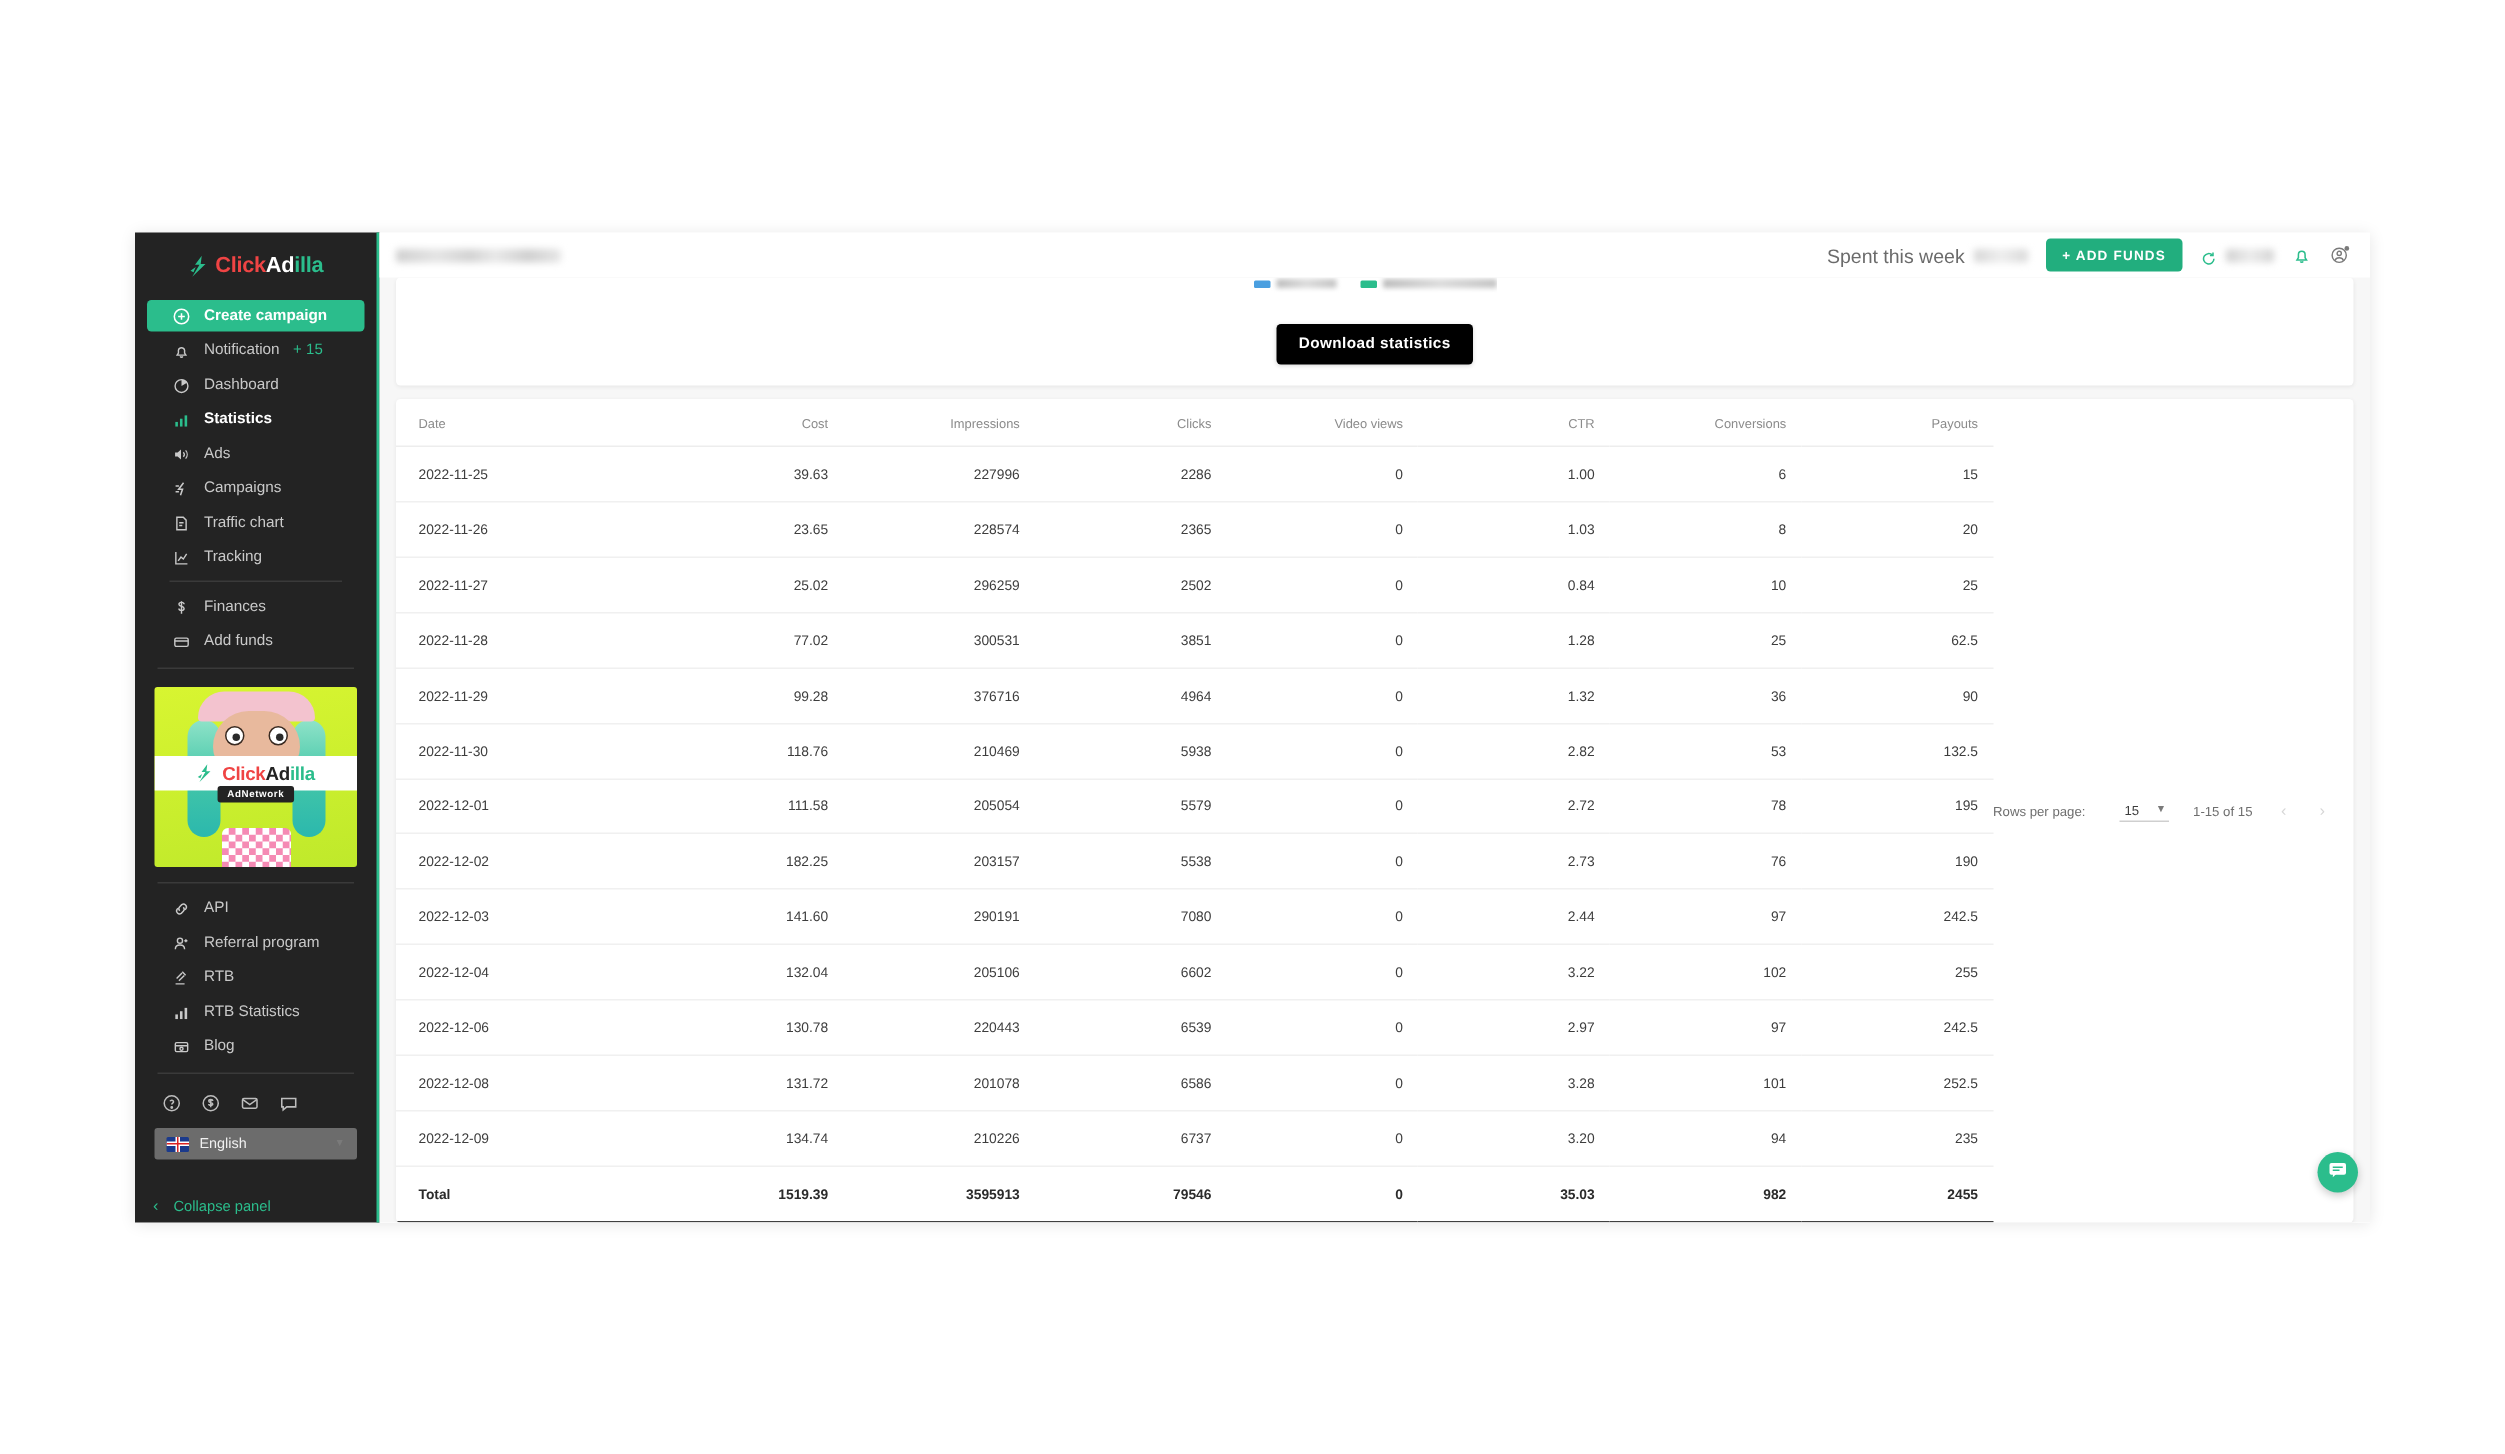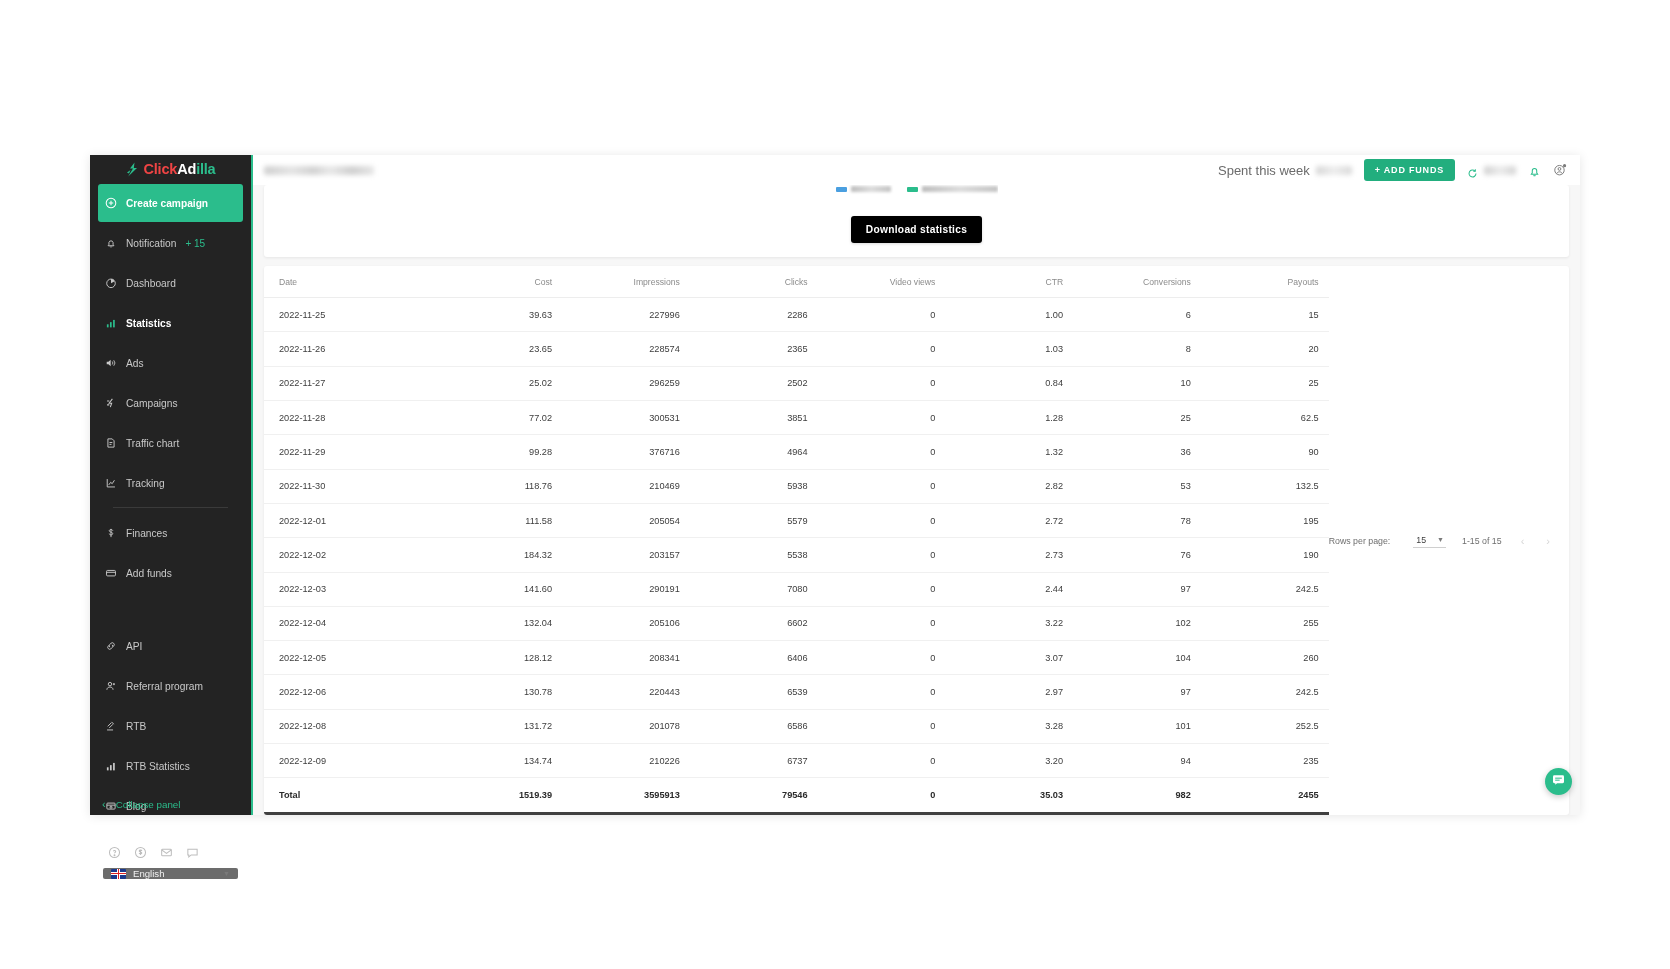--- a/index.html
+++ b/index.html
@@ -38,22 +38,22 @@
     font-size: 14.5px; font-weight: bold; letter-spacing: -0.2px;
     white-space: nowrap;
   }
   .logo-text .c1 { color: #ef4444; }
   .logo-text .c2 { color: #ffffff; }
   .logo-text .c3 { color: #2bbd8c; }
 
   .nav { padding: 7px 8px 0 8px; }
   .nav-item {
     display: flex; align-items: center; gap: 9px;
-    height: 38px;
-    padding: 0 7px;
+    height: 21px;
+    padding: 0 17px;
     border-radius: 3px;
     color: #c9c9c9;
     font-size: 10.2px;
     margin-bottom: 2px;
     cursor: pointer;
     white-space: nowrap;
   }
   .nav-item.active {
     background: #2bbd8c;
     color: #ffffff;
@@ -281,21 +281,21 @@
   tbody td {
     font-size:9.2px; color:#3d3d3d;
     text-align:right;
     padding: 9.5px 10px;
     border-bottom:1px solid #f0f0f0;
     white-space:nowrap;
   }
   tbody td:first-child { text-align:left; padding-left:15px; }
   tbody tr.total td {
     font-weight:bold; color:#2b2b2b;
-    border-bottom:3px solid #404040;
+    border-bottom:1px solid #404040;
   }
   col.c-date { width:16%; }
   col.c-num  { width:12%; }
 
   .tfoot {
     display:flex; align-items:center; justify-content:flex-end;
     gap:16px;
     padding: 13px 16px 13px 0;
     font-size:8.8px; color:#6e6e6e;
     flex:0 0 auto;
@@ -707,21 +707,21 @@
                 <td>111.58</td>
                 <td>205054</td>
                 <td>5579</td>
                 <td>0</td>
                 <td>2.72</td>
                 <td>78</td>
                 <td>195</td>
               </tr>
               <tr>
                 <td>2022-12-02</td>
-                <td>184.32</td>
+                <td>182.25</td>
                 <td>203157</td>
                 <td>5538</td>
                 <td>0</td>
                 <td>2.73</td>
                 <td>76</td>
                 <td>190</td>
               </tr>
               <tr>
                 <td>2022-12-03</td>
                 <td>141.60</td>
@@ -734,30 +734,20 @@
               </tr>
               <tr>
                 <td>2022-12-04</td>
                 <td>132.04</td>
                 <td>205106</td>
                 <td>6602</td>
                 <td>0</td>
                 <td>3.22</td>
                 <td>102</td>
                 <td>255</td>
-              </tr>
-              <tr>
-                <td>2022-12-05</td>
-                <td>128.12</td>
-                <td>208341</td>
-                <td>6406</td>
-                <td>0</td>
-                <td>3.07</td>
-                <td>104</td>
-                <td>260</td>
               </tr>
               <tr>
                 <td>2022-12-06</td>
                 <td>130.78</td>
                 <td>220443</td>
                 <td>6539</td>
                 <td>0</td>
                 <td>2.97</td>
                 <td>97</td>
                 <td>242.5</td>

